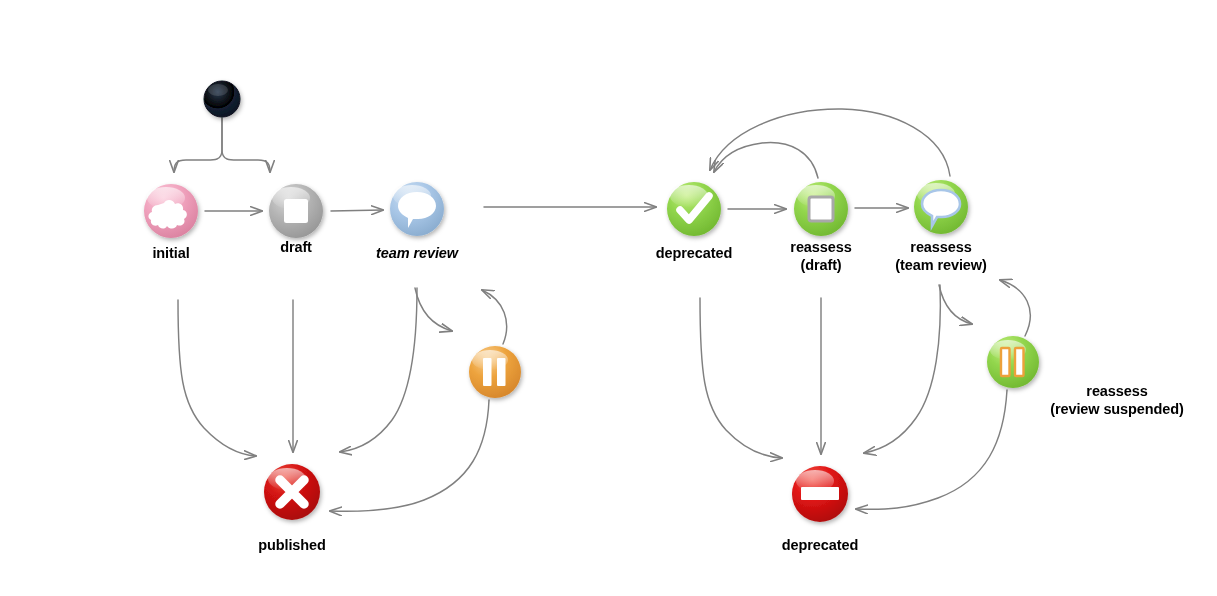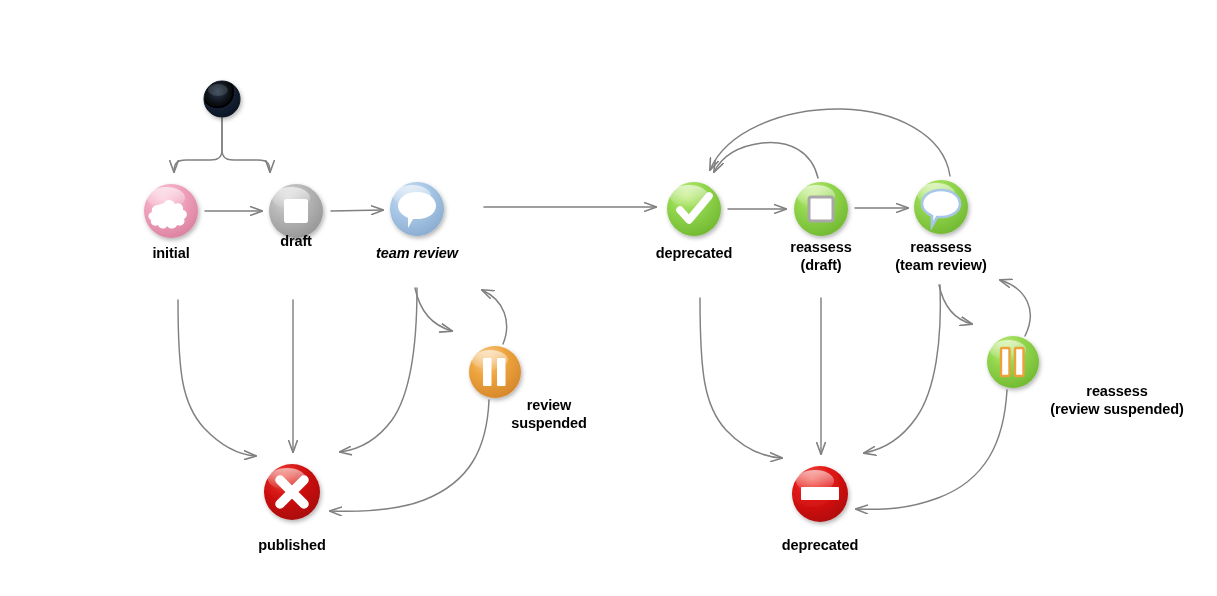--- a/index.html
+++ b/index.html
@@ -221,34 +221,32 @@
         <circle cx="820" cy="494" r="28" fill="url(#grad-red2)"></circle>
         <ellipse cx="815" cy="481" rx="19" ry="11" fill="url(#gloss)"></ellipse>
         <rect x="801" y="487" width="38" height="13" rx="1" fill="#ffffff"></rect>
       </g>
 
     </g>
   </svg>
 
   <div class="node-label" style="left:121px; top:244px; width:100px;">initial</div>
 
-  <div class="node-label" style="left:246px; top:232px; width:100px;">draft</div>
+  <div class="node-label" style="left:246px; top:238px; width:100px;">draft</div>
 
   <div class="node-label" style="left:347px; top:244px; width:140px;font-style:italic;">team review</div>
 
   <div class="node-label" style="left:624px; top:244px; width:140px;">deprecated</div>
 
   <div class="node-label" style="left:751px; top:238px; width:140px;">reassess
 (draft)</div>
 
   <div class="node-label" style="left:856px; top:238px; width:170px;">reassess
 (team review)</div>
 
-  <div class="node-label" style="left:479px; top:396px; width:140px;">review
-suspended</div>
 
   <div class="node-label" style="left:1017px; top:382px; width:200px;">reassess
 (review suspended)</div>
 
   <div class="node-label" style="left:232px; top:536px; width:120px;">published</div>
 
   <div class="node-label" style="left:750px; top:536px; width:140px;">deprecated</div>
 
 </div>
 

